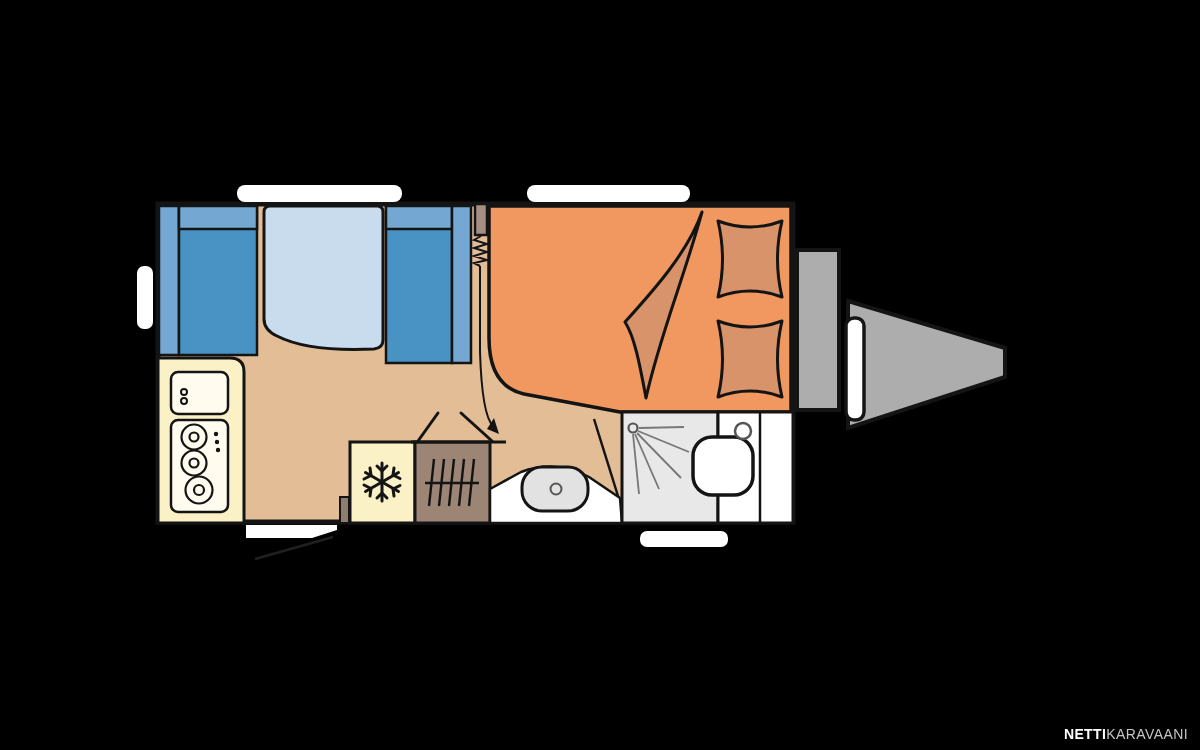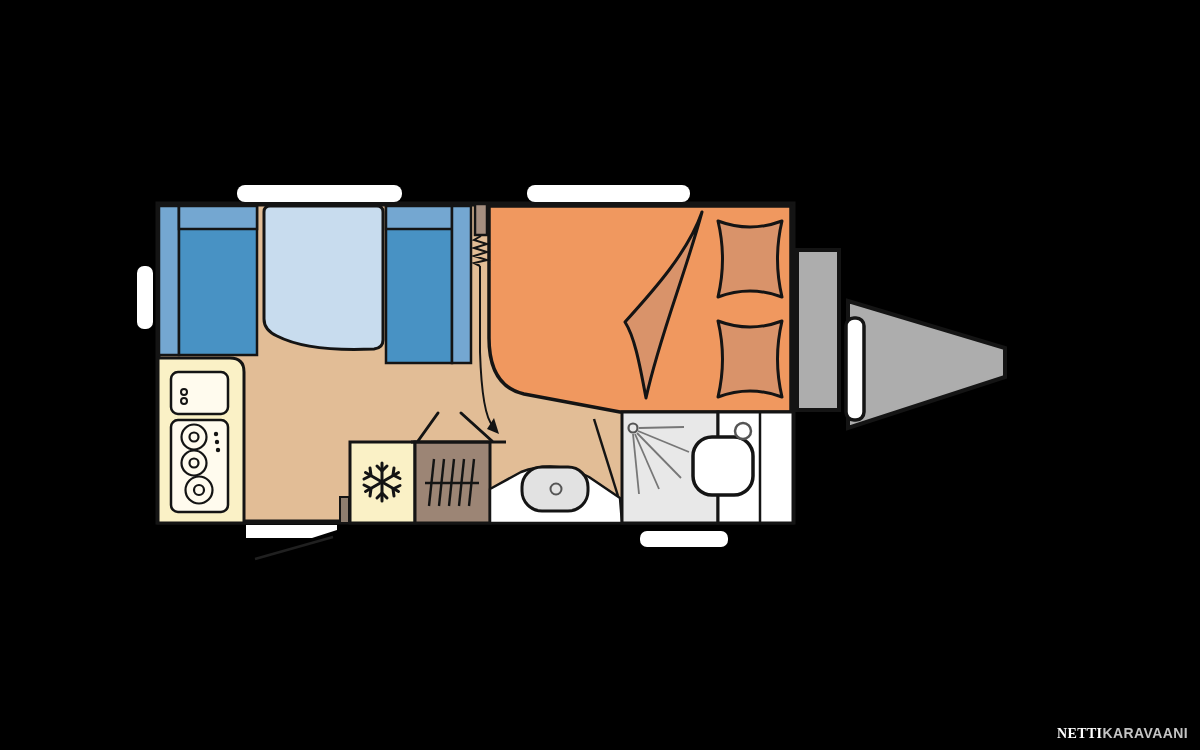--- a/index.html
+++ b/index.html
@@ -12,22 +12,22 @@
   .stage{position:absolute;inset:0;}
   svg{display:block;}
   .watermark{
     position:absolute;
     right:12px;
     bottom:8px;
     font-size:14px;
     letter-spacing:0.4px;
     user-select:none;
   }
-  .watermark .bold{font-weight:bold;color:var(--c-watermark_bold,#fff);font-family:Liberation Serif, serif;}
-  .watermark .light{font-weight:bold;color:var(--c-watermark_light,#c8c8c8);}
+  .watermark .bold{font-weight:bold;color:var(--c-watermark_bold,#fff);}
+  .watermark .light{font-weight:normal;color:var(--c-watermark_light,#c8c8c8);}
 </style>
 </head>
 <body>
 
 <div class="stage">
 <svg width="1200" height="750" viewBox="0 0 1200 750">
 
   <rect x="158" y="204" width="635" height="318" fill="var(--c-floor)" stroke="var(--c-outline)" stroke-width="5"></rect>
 
   <path d="M489,206 H791 V412 H620 L524,394 Q489,386 489,338 L489,206 Z" fill="var(--c-bed)" stroke="var(--c-outline)" stroke-width="3.5" stroke-linejoin="round"></path>

